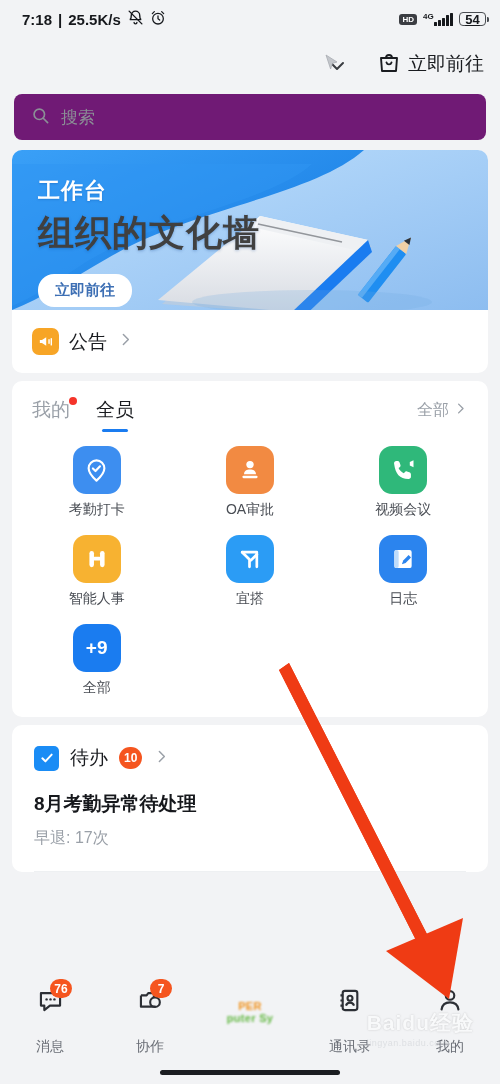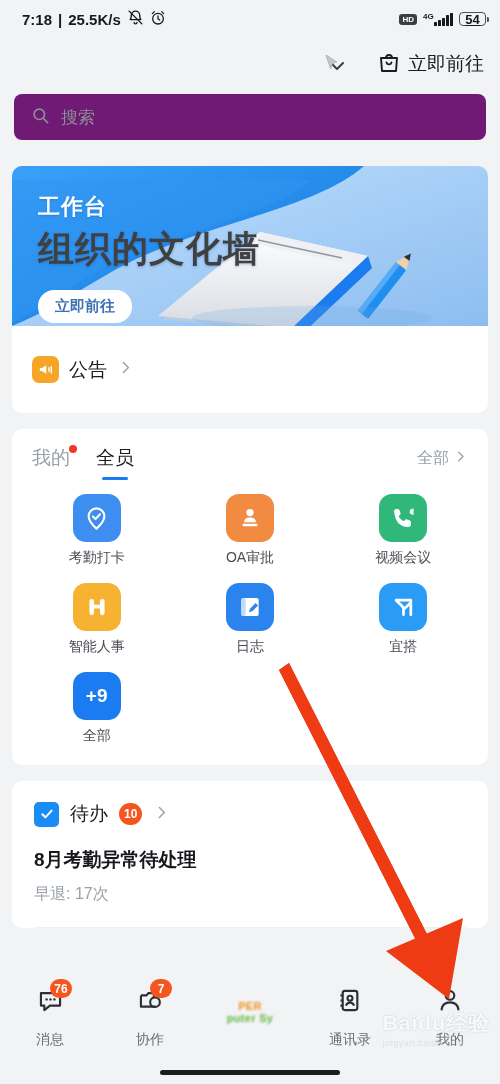--- a/index.html
+++ b/index.html
@@ -51,41 +51,41 @@
 
   
   .search-wrap { padding:4px 14px 10px; background:#f2f3f5; }
   .search {
     height:46px; background:#701a75; border-radius:8px;
     display:flex; align-items:center; gap:11px; padding:0 17px;
   }
   .search .ph { font-size:17px; color:#8b8f96; }
 
   
-  .card { background:#fff; border-radius:10px; margin:16px 12px 8px; overflow:hidden; }
+  .card { background:#fff; border-radius:10px; margin:0 12px 8px; overflow:hidden; }
 
   
   .banner { position:relative; height:160px; overflow:hidden; }
   .banner .art { position:absolute; inset:0; }
   .banner-text { position:absolute; left:26px; top:26px; z-index:5; }
   .banner-text .t1 {
     font-size:22px; color:#fff; font-weight:bold; letter-spacing:1px;
     text-shadow:0 1px 2px rgba(0,60,140,.25);
   }
   .banner-text .t2 {
     font-size:36px; color:#404040; font-weight:bold; letter-spacing:1px; margin-top:3px;
     text-shadow:0 1px 3px rgba(0,60,140,.3);
   }
   .banner-cta {
     margin-top:16px; display:inline-block; background:#fff; color:#3d6fb4;
     font-size:15px; padding:7px 17px; border-radius:16px; font-weight:bold;
   }
 
   
-  .notice { display:flex; align-items:center; gap:10px; padding:30px 20px; }
+  .notice { display:flex; align-items:center; gap:10px; padding:18px 20px; }
   .notice-ic {
     width:27px; height:27px; border-radius:7px; background:#f7a526;
     display:flex; align-items:center; justify-content:center;
   }
   .notice .lab { font-size:19px; color:#1a1c20; }
 
   
   .tabs-row {
     display:flex; align-items:center; padding:16px 20px 0; gap:26px;
   }
@@ -137,37 +137,37 @@
 
   
   .anno { position:absolute; left:0; top:0; width:500px; height:1084px; pointer-events:none; z-index:60; }
 
   
   .navbar {
     position:absolute; left:0; bottom:0; width:500px; height:108px;
     background:#f2f3f5; display:flex; align-items:flex-start;
     padding-top:8px; z-index:40;
   }
-  .nav { flex:1; display:flex; flex-direction:column; align-items:center; gap:15px; position:relative; }
+  .nav { flex:1; display:flex; flex-direction:column; align-items:center; gap:22px; position:relative; }
   .nav-ic { position:relative; width:34px; height:32px; display:flex; align-items:center; justify-content:center; }
   .nav-lb { font-size:14px; color:#6a6e76; }
   .nav-badge {
     position:absolute; top:-5px; left:17px; min-width:22px; height:19px;
     border-radius:10px; background:#f5551f; color:#fff; font-size:12px;
     font-weight:bold; display:flex; align-items:center; justify-content:center; padding:0 4px;
   }
   .center-logo { display:flex; flex-direction:column; align-items:center; justify-content:center; height:56px; filter:blur(1.1px); }
   .center-logo .l1 { font-size:11px; font-weight:bold; color:#f0921e; letter-spacing:.3px; }
   .center-logo .l2 { font-size:11px; font-weight:bold; color:#63b843; letter-spacing:.3px; }
   .homebar {
     position:absolute; left:50%; transform:translateX(-50%); bottom:9px;
     width:180px; height:5px; background:#1b1d21; border-radius:3px; z-index:50;
   }
   
-  .wm { position:absolute; right:10px; bottom:36px; z-index:45; opacity:.5; text-align:left; }
+  .wm { position:absolute; right:26px; bottom:36px; z-index:45; opacity:.5; text-align:left; }
   .wm .w1 { font-size:21px; font-weight:bold; color:#fff; letter-spacing:1px;
             text-shadow:0 0 2px rgba(130,130,130,.8); }
   .wm .w2 { font-size:9px; color:#c9ccd1; letter-spacing:.5px; margin-top:1px; }
 </style>
 </head>
 <body>
 
 <div class="statusbar">
   <div class="sb-left">
     <span>7:18</span>
@@ -354,39 +354,39 @@
         <svg width="26" height="26" viewBox="0 0 24 24" fill="#fff">
           <rect x="5" y="4.5" width="4.2" height="15" rx="2.1"></rect>
           <rect x="14.8" y="4.5" width="4.2" height="15" rx="2.1"></rect>
           <rect x="8" y="10" width="8" height="3.4" rx="1.7"></rect>
         </svg>
       </span>
       <span class="app-lb">智能人事</span>
     </div>
 
     <div class="app">
+      <span class="app-ic" style="background:#2b9cf5">
+        <svg width="27" height="27" viewBox="0 0 24 24" fill="none" stroke="#fff" stroke-width="2.4" stroke-linecap="round" stroke-linejoin="round">
+          <path d="M5.5 5.5h13v13"></path>
+            <path d="M5.5 5.5L12 12v6.5"></path>
+            <path d="M18.5 7.5L13.2 12.8"></path>
+        </svg>
+      </span>
+      <span class="app-lb">宜搭</span>
+    </div>
+
+    <div class="app">
       <span class="app-ic" style="background:#2b84ee">
         <svg width="26" height="26" viewBox="0 0 24 24" fill="none">
           <rect x="4" y="3.6" width="16" height="16.8" rx="2" fill="#fff"></rect>
           <rect x="4" y="3.6" width="4" height="16.8" rx="2" fill="#bedcfb"></rect>
           <path d="M11 16.8l1.2-3.4 5-5 2.2 2.2-5 5z" fill="#2b84ee"></path>
         </svg>
       </span>
       <span class="app-lb">日志</span>
-    </div>
-
-    <div class="app">
-      <span class="app-ic" style="background:#2b9cf5">
-        <svg width="27" height="27" viewBox="0 0 24 24" fill="none" stroke="#fff" stroke-width="2.4" stroke-linecap="round" stroke-linejoin="round">
-          <path d="M5.5 5.5h13v13"></path>
-            <path d="M5.5 5.5L12 12v6.5"></path>
-            <path d="M18.5 7.5L13.2 12.8"></path>
-        </svg>
-      </span>
-      <span class="app-lb">宜搭</span>
     </div>
 
     <div class="app">
       <span class="app-ic" style="background:#1a7cf0">
         <span class="plus9">+9</span>
       </span>
       <span class="app-lb">全部</span>
     </div>
   </div>
 </div>

